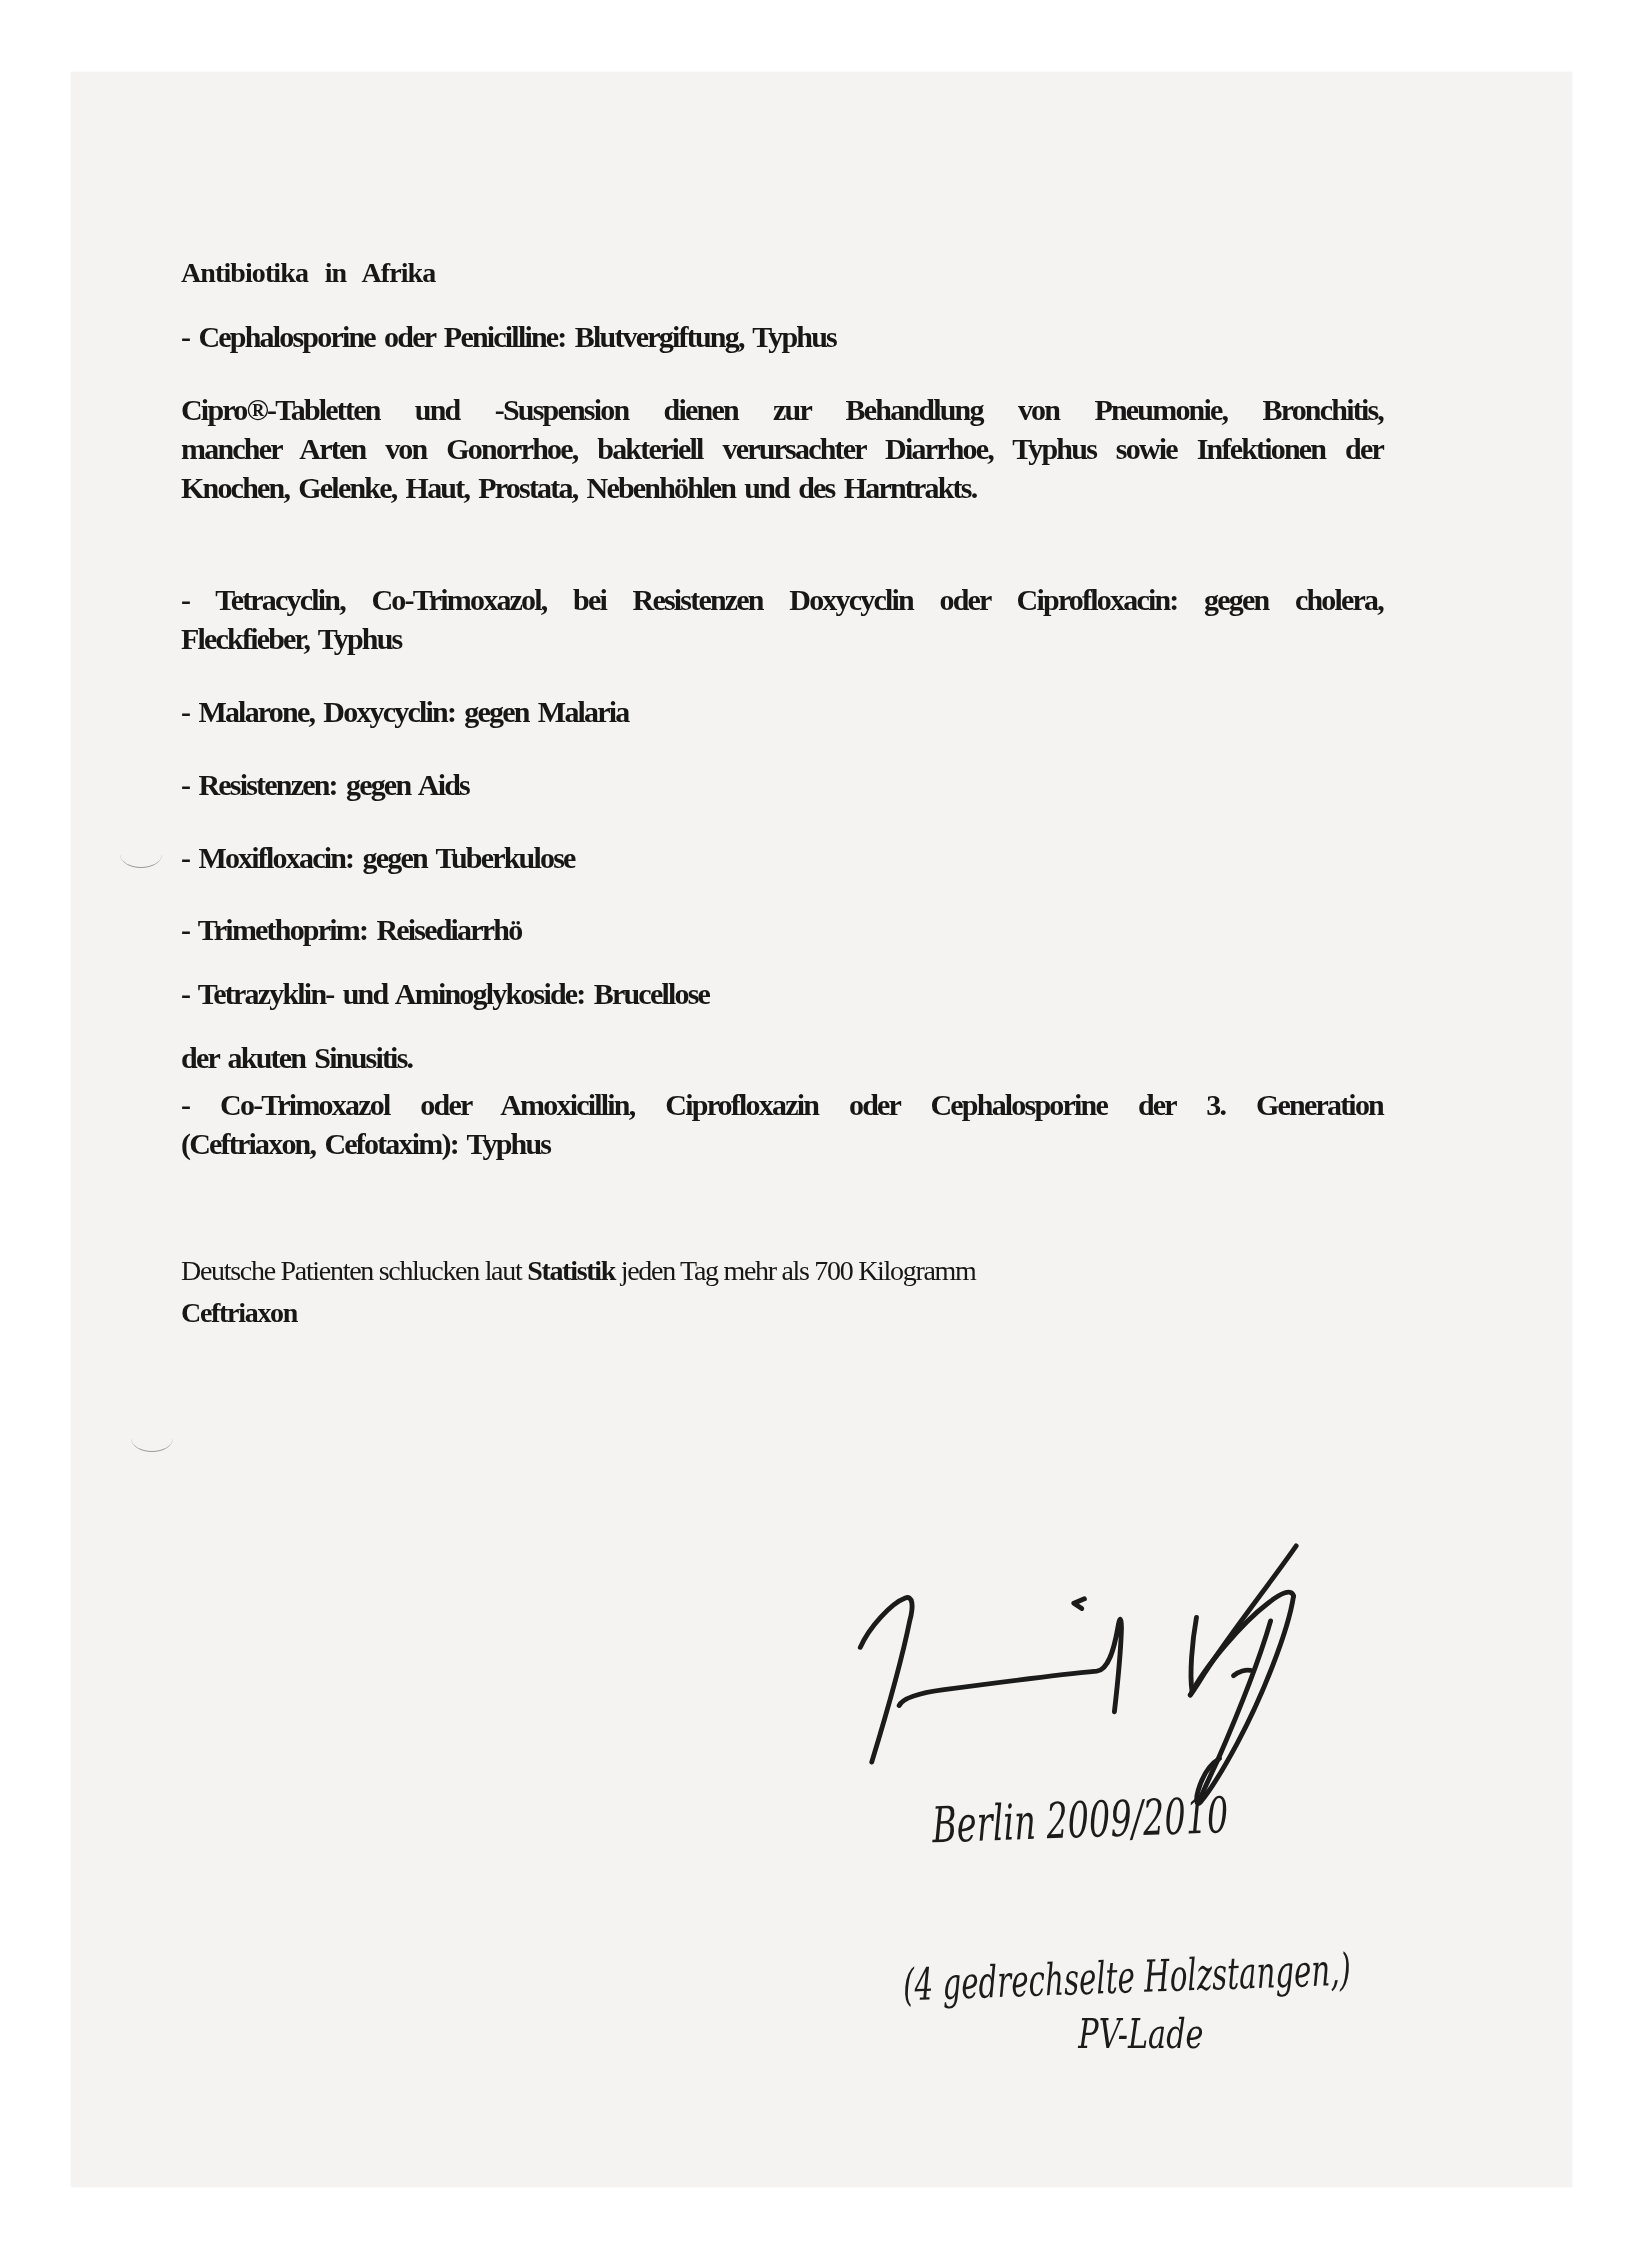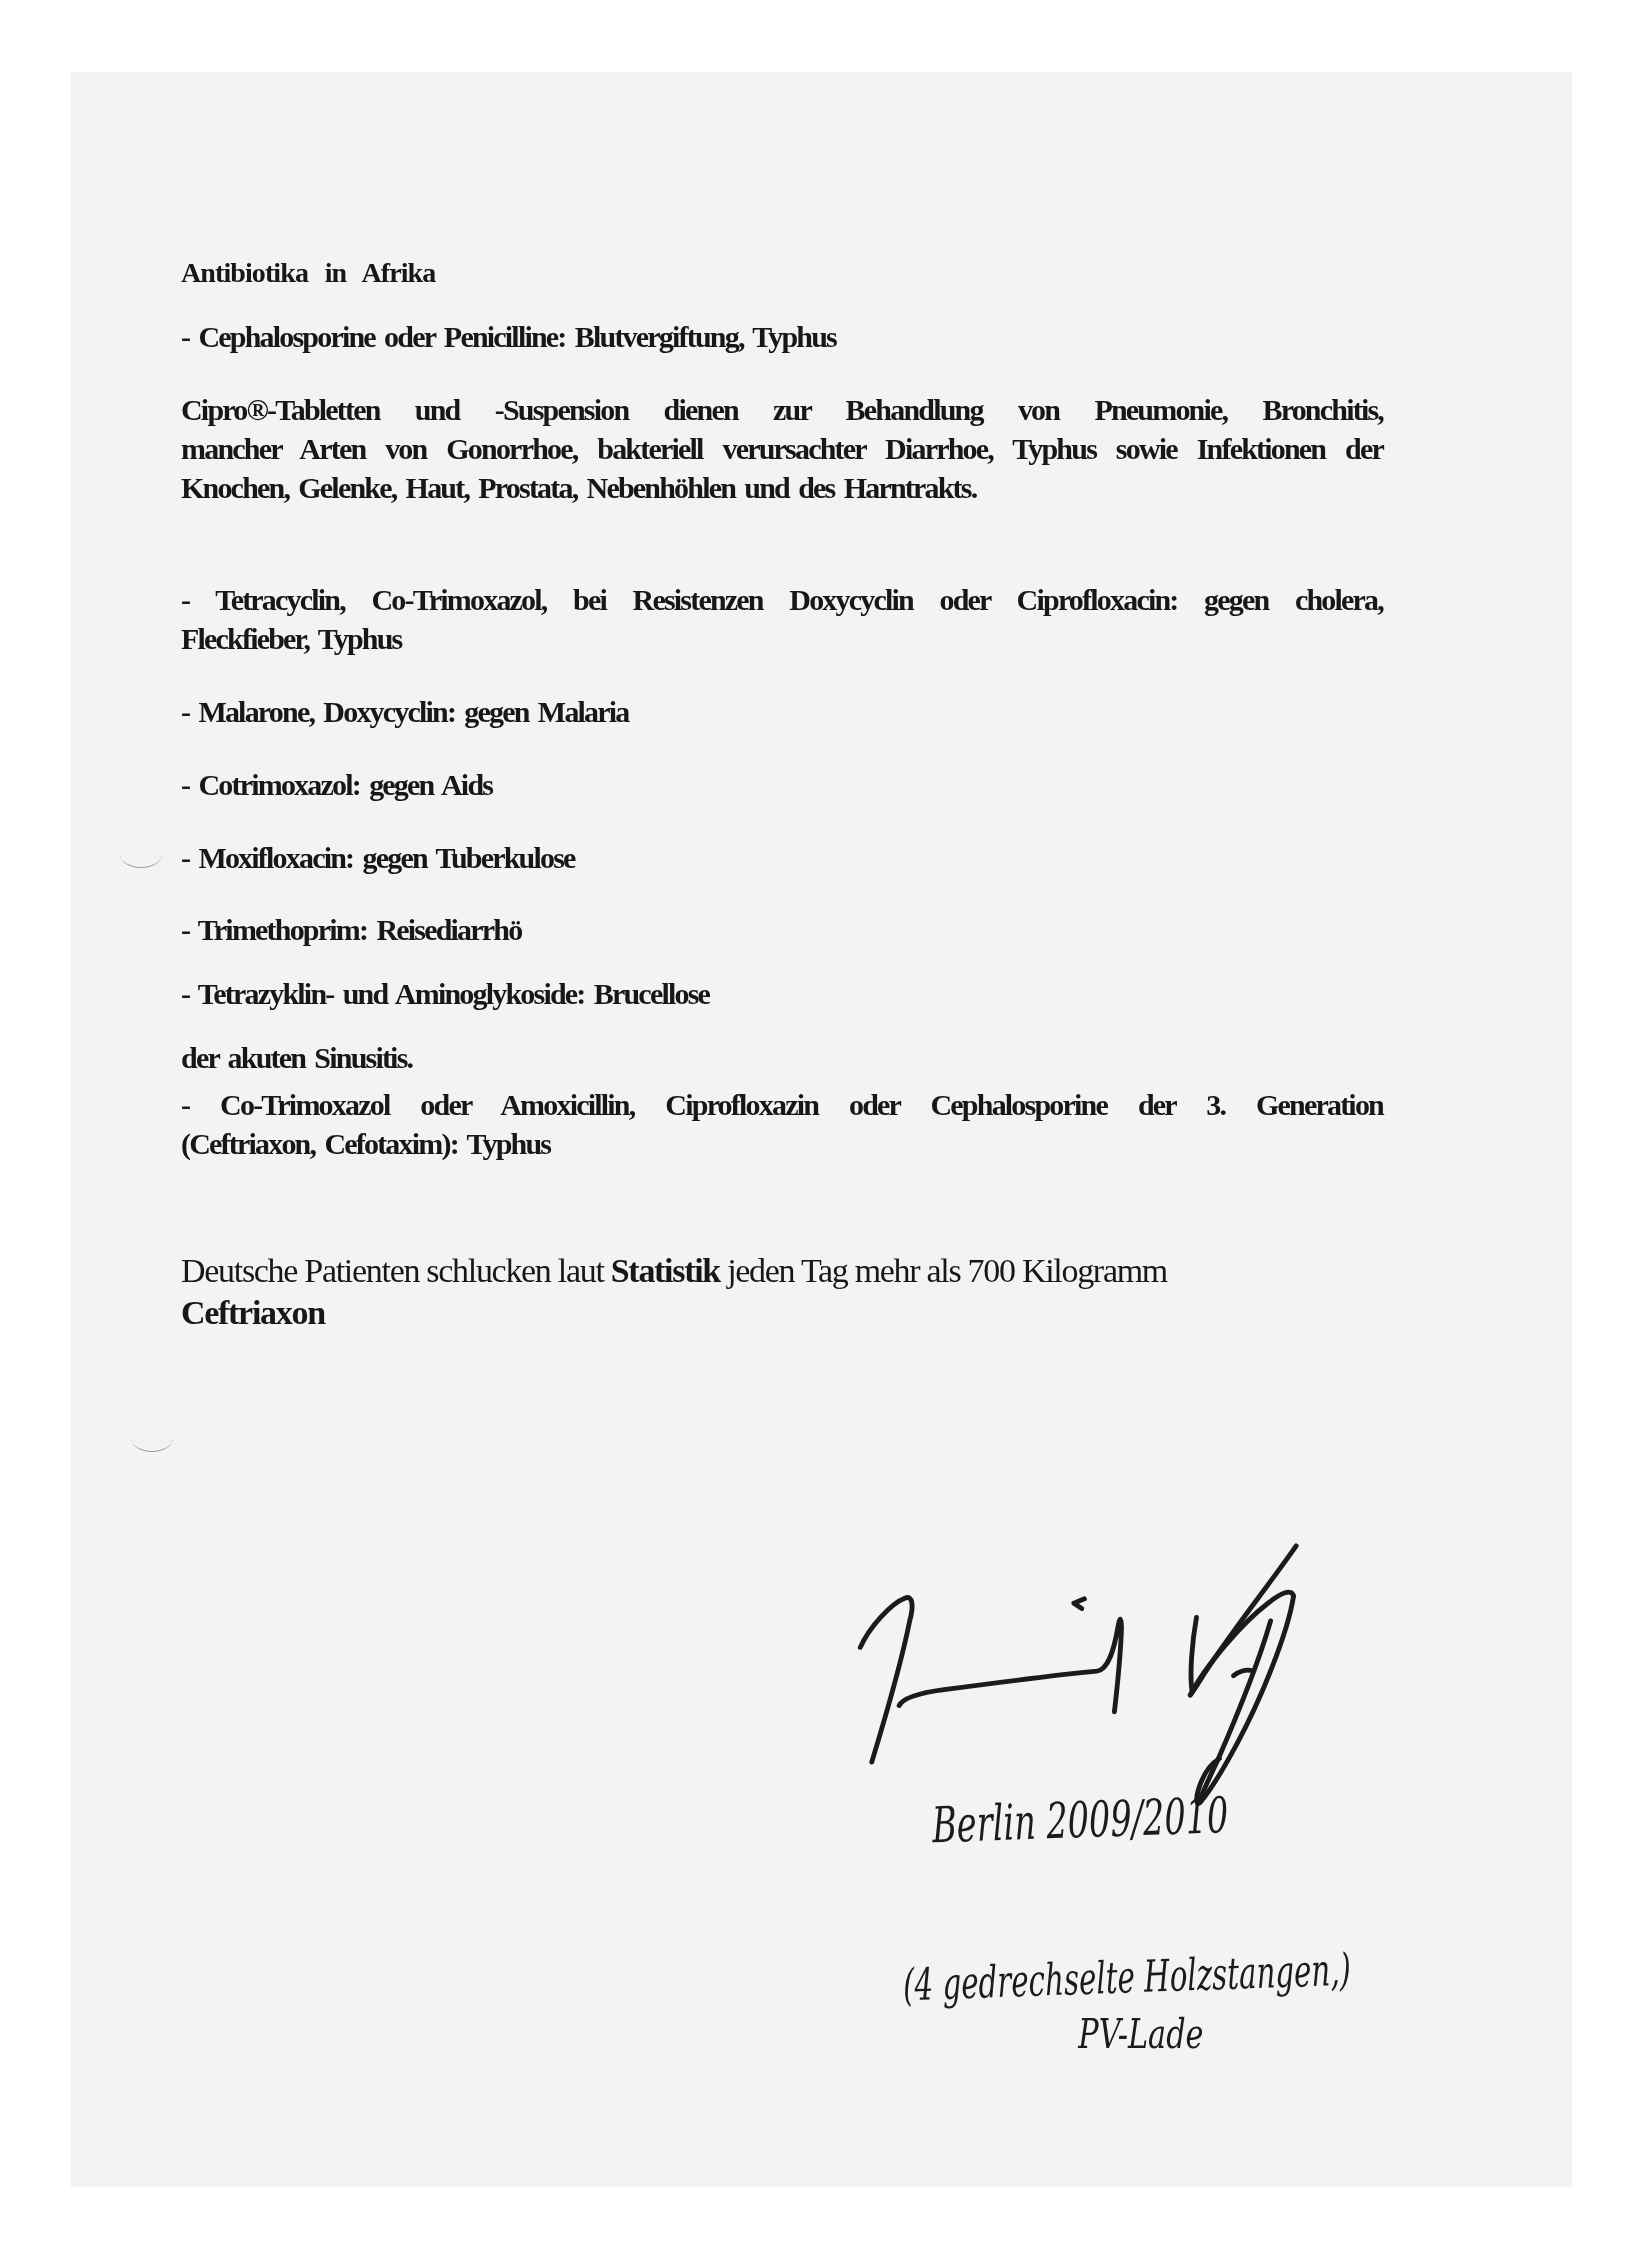--- a/index.html
+++ b/index.html
@@ -47,21 +47,21 @@
     word-spacing: 3.5px;
     line-height: 39px;
     color: var(--ink, #171717);
   }
   .jline { text-align: justify; text-align-last: justify; }
   .lline { text-align: left; }
   .closing {
     position: absolute;
     left: 110px; top: 1178px;
     width: 1202px;
-    font-size: 34px;
+    font-size: 28px;
     font-weight: normal;
     letter-spacing: -1.3px;
     line-height: 42px;
     color: var(--ink, #171717);
   }
   .closing .b { font-weight: bold; }
   .sig {
     position: absolute;
     left: 754px; top: 1458px;
     width: 600px; height: 600px;
@@ -99,21 +99,21 @@
         <div class="lline">Knochen, Gelenke, Haut, Prostata, Nebenhöhlen und des Harntrakts.</div>
       </div>
       <div class="bullet" style="top: 508px;">
         <div class="jline">- Tetracyclin, Co-Trimoxazol, bei Resistenzen Doxycyclin oder Ciprofloxacin: gegen cholera,</div>
         <div class="lline">Fleckfieber, Typhus</div>
       </div>
       <div class="bullet" style="top: 620px;">
         <div class="lline">- Malarone, Doxycyclin: gegen Malaria</div>
       </div>
       <div class="bullet" style="top: 693px;">
-        <div class="lline">- Cotrimoxazol: gegen Aids</div>
+        <div class="lline">- Resistenzen: gegen Aids</div>
       </div>
       <div class="bullet" style="top: 766px;">
         <div class="lline">- Moxifloxacin: gegen Tuberkulose</div>
       </div>
       <div class="bullet" style="top: 838px;">
         <div class="lline">- Trimethoprim: Reisediarrhö</div>
       </div>
       <div class="bullet" style="top: 902px;">
         <div class="lline">- Tetrazyklin- und Aminoglykoside: Brucellose</div>
       </div>

